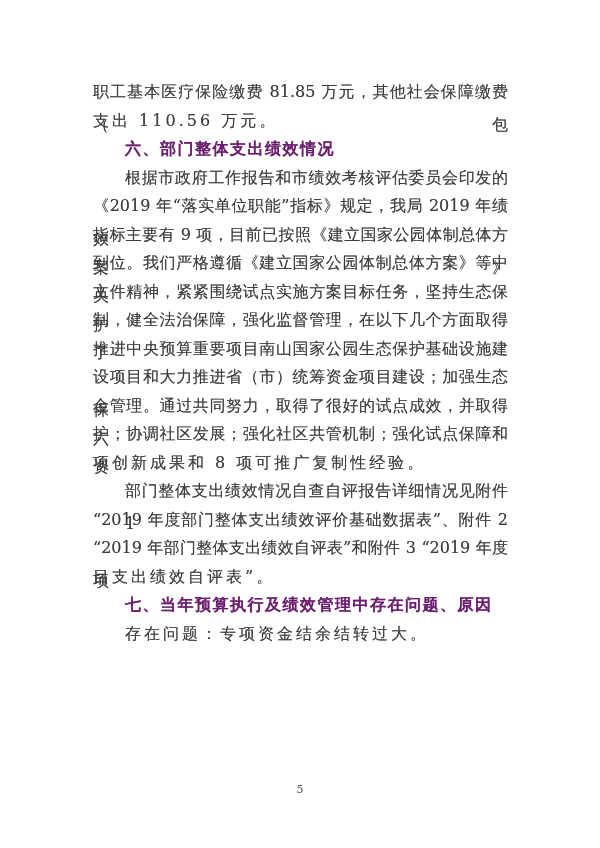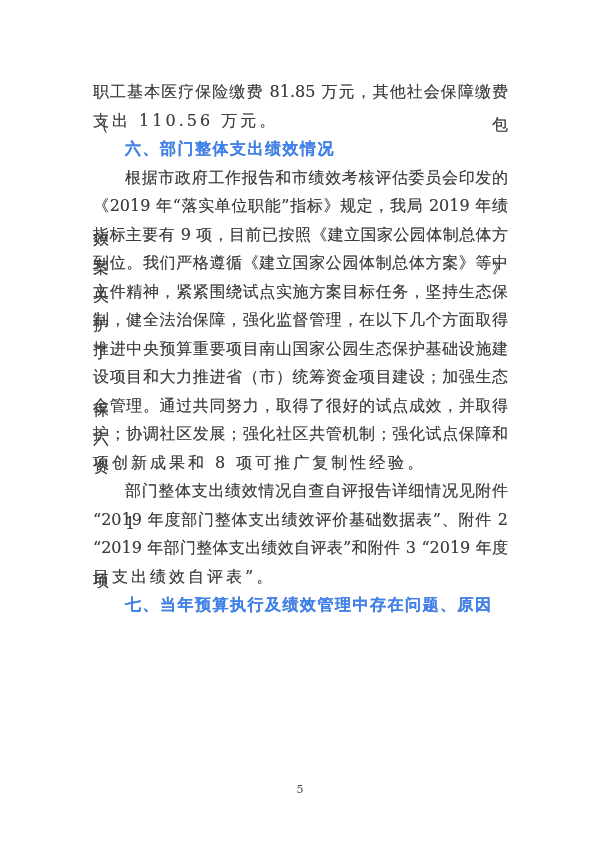--- a/index.html
+++ b/index.html
@@ -36,21 +36,21 @@
     letter-spacing: 0;
     text-align: justify;
     text-align-last: justify;
   }
   .ln.ind {
     padding-left: 32px;
   }
   .ln.hd {
     font-family: "DejaVu Sans", "Liberation Sans", sans-serif;
     font-weight: bold;
-    color: #3b82f6;
+    color: #701a75;
     letter-spacing: 1.5px;
     text-shadow: 0 0 0.5px rgba(47,47,47,0.6);
   }
   .page-number {
     position: absolute;
     left: 0;
     right: 0;
     top: 783px;
     text-align: center;
     font-size: 11px;
@@ -75,15 +75,16 @@
     <div class="ln j">推进中央预算重要项目南山国家公园生态保护基础设施建</div>
     <div class="ln j">设项目和大力推进省（市）统筹资金项目建设；加强生态保</div>
     <div class="ln j">金管理。通过共同努力，取得了很好的试点成效，并取得六</div>
     <div class="ln j">护；协调社区发展；强化社区共管机制；强化试点保障和资</div>
     <div class="ln">项创新成果和 8 项可推广复制性经验。</div>
     <div class="ln j ind">部门整体支出绩效情况自查自评报告详细情况见附件 1</div>
     <div class="ln j">“2019 年度部门整体支出绩效评价基础数据表”、附件 2</div>
     <div class="ln j">“2019 年部门整体支出绩效自评表”和附件 3 “2019 年度项</div>
     <div class="ln">目支出绩效自评表”。</div>
     <div class="ln hd ind">七、当年预算执行及绩效管理中存在问题、原因</div>
+    <div class="ln ind">存在问题：专项资金结余结转过大。</div>
   </div>
   <div class="page-number">5</div>
 </div>
 
 </body></html>

